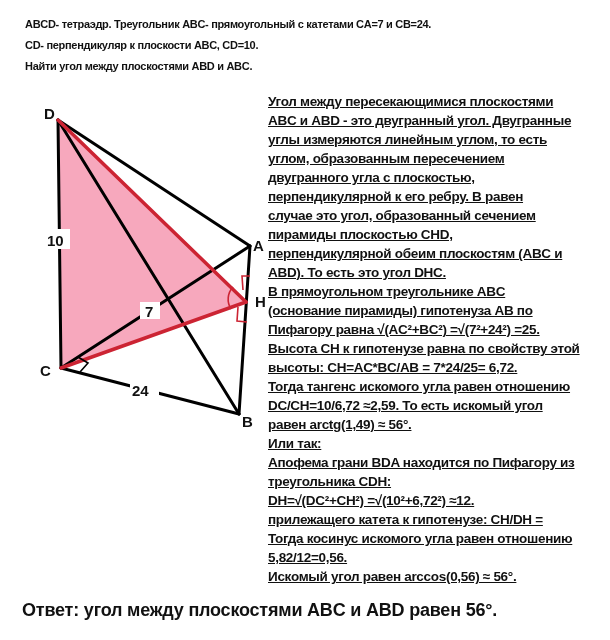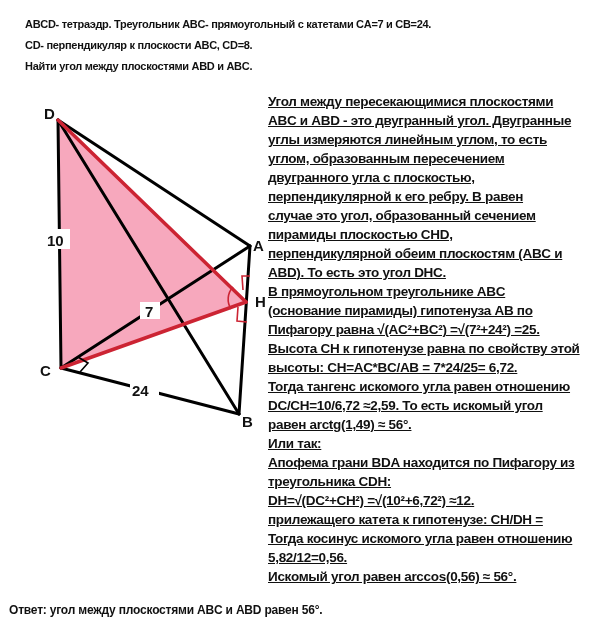--- a/index.html
+++ b/index.html
@@ -18,41 +18,41 @@
     left: 25px; top: 14px;
     font-size: 11px; line-height: 21px; letter-spacing: -0.3px;
   }
   .solution {
     left: 268px; top: 92px;
     font-size: 13.5px; line-height: 19px; letter-spacing: -0.3px;
     width: 342px;
     text-decoration: underline;
   }
   .answer {
-    left: 9px; top: 601px;
-    font-size: 12px; line-height: 18px; letter-spacing: -0.2px;
+    left: 22px; top: 601px;
+    font-size: 18px; line-height: 18px; letter-spacing: -0.2px;
   }
 
   svg.diagram { position: absolute; left: 0; top: 0; }
   svg.diagram .edge { stroke: #000000; stroke-width: 3; stroke-linecap: round; fill: none; }
   svg.diagram .mark-black { stroke: #000000; stroke-width: 1.6; fill: none; }
   svg.diagram .red-edge { stroke-width: 3.5; stroke-linecap: round; fill: none; }
   svg.diagram .red-mark { stroke-width: 1.6; fill: none; }
   svg.diagram text {
     font-family: "Liberation Sans", "DejaVu Sans", sans-serif;
     font-weight: bold; font-size: 15px; fill: #111111;
   }
   svg.diagram .label-bg { fill: #ffffff; }
 </style>
 </head>
 <body>
 
 <div class="textblock problem">
     <div class="line">ABCD- тетраэдр. Треугольник ABC- прямоугольный с катетами CA=7 и CB=24.</div>
-    <div class="line">CD- перпендикуляр к плоскости ABC, CD=8.</div>
+    <div class="line">CD- перпендикуляр к плоскости ABC, CD=10.</div>
     <div class="line">Найти угол между плоскостями ABD и ABC.</div>
   </div>
 
 <svg class="diagram" width="610" height="640" viewBox="0 0 610 640">
 
   <polygon points="58,120 61,368 246,302" fill="#f7a8bd"></polygon>
 
   <line class="edge" x1="58" y1="120" x2="61" y2="368"></line>
   <line class="edge" x1="58" y1="120" x2="250" y2="246"></line>
   <line class="edge" x1="58" y1="120" x2="239" y2="414"></line>

